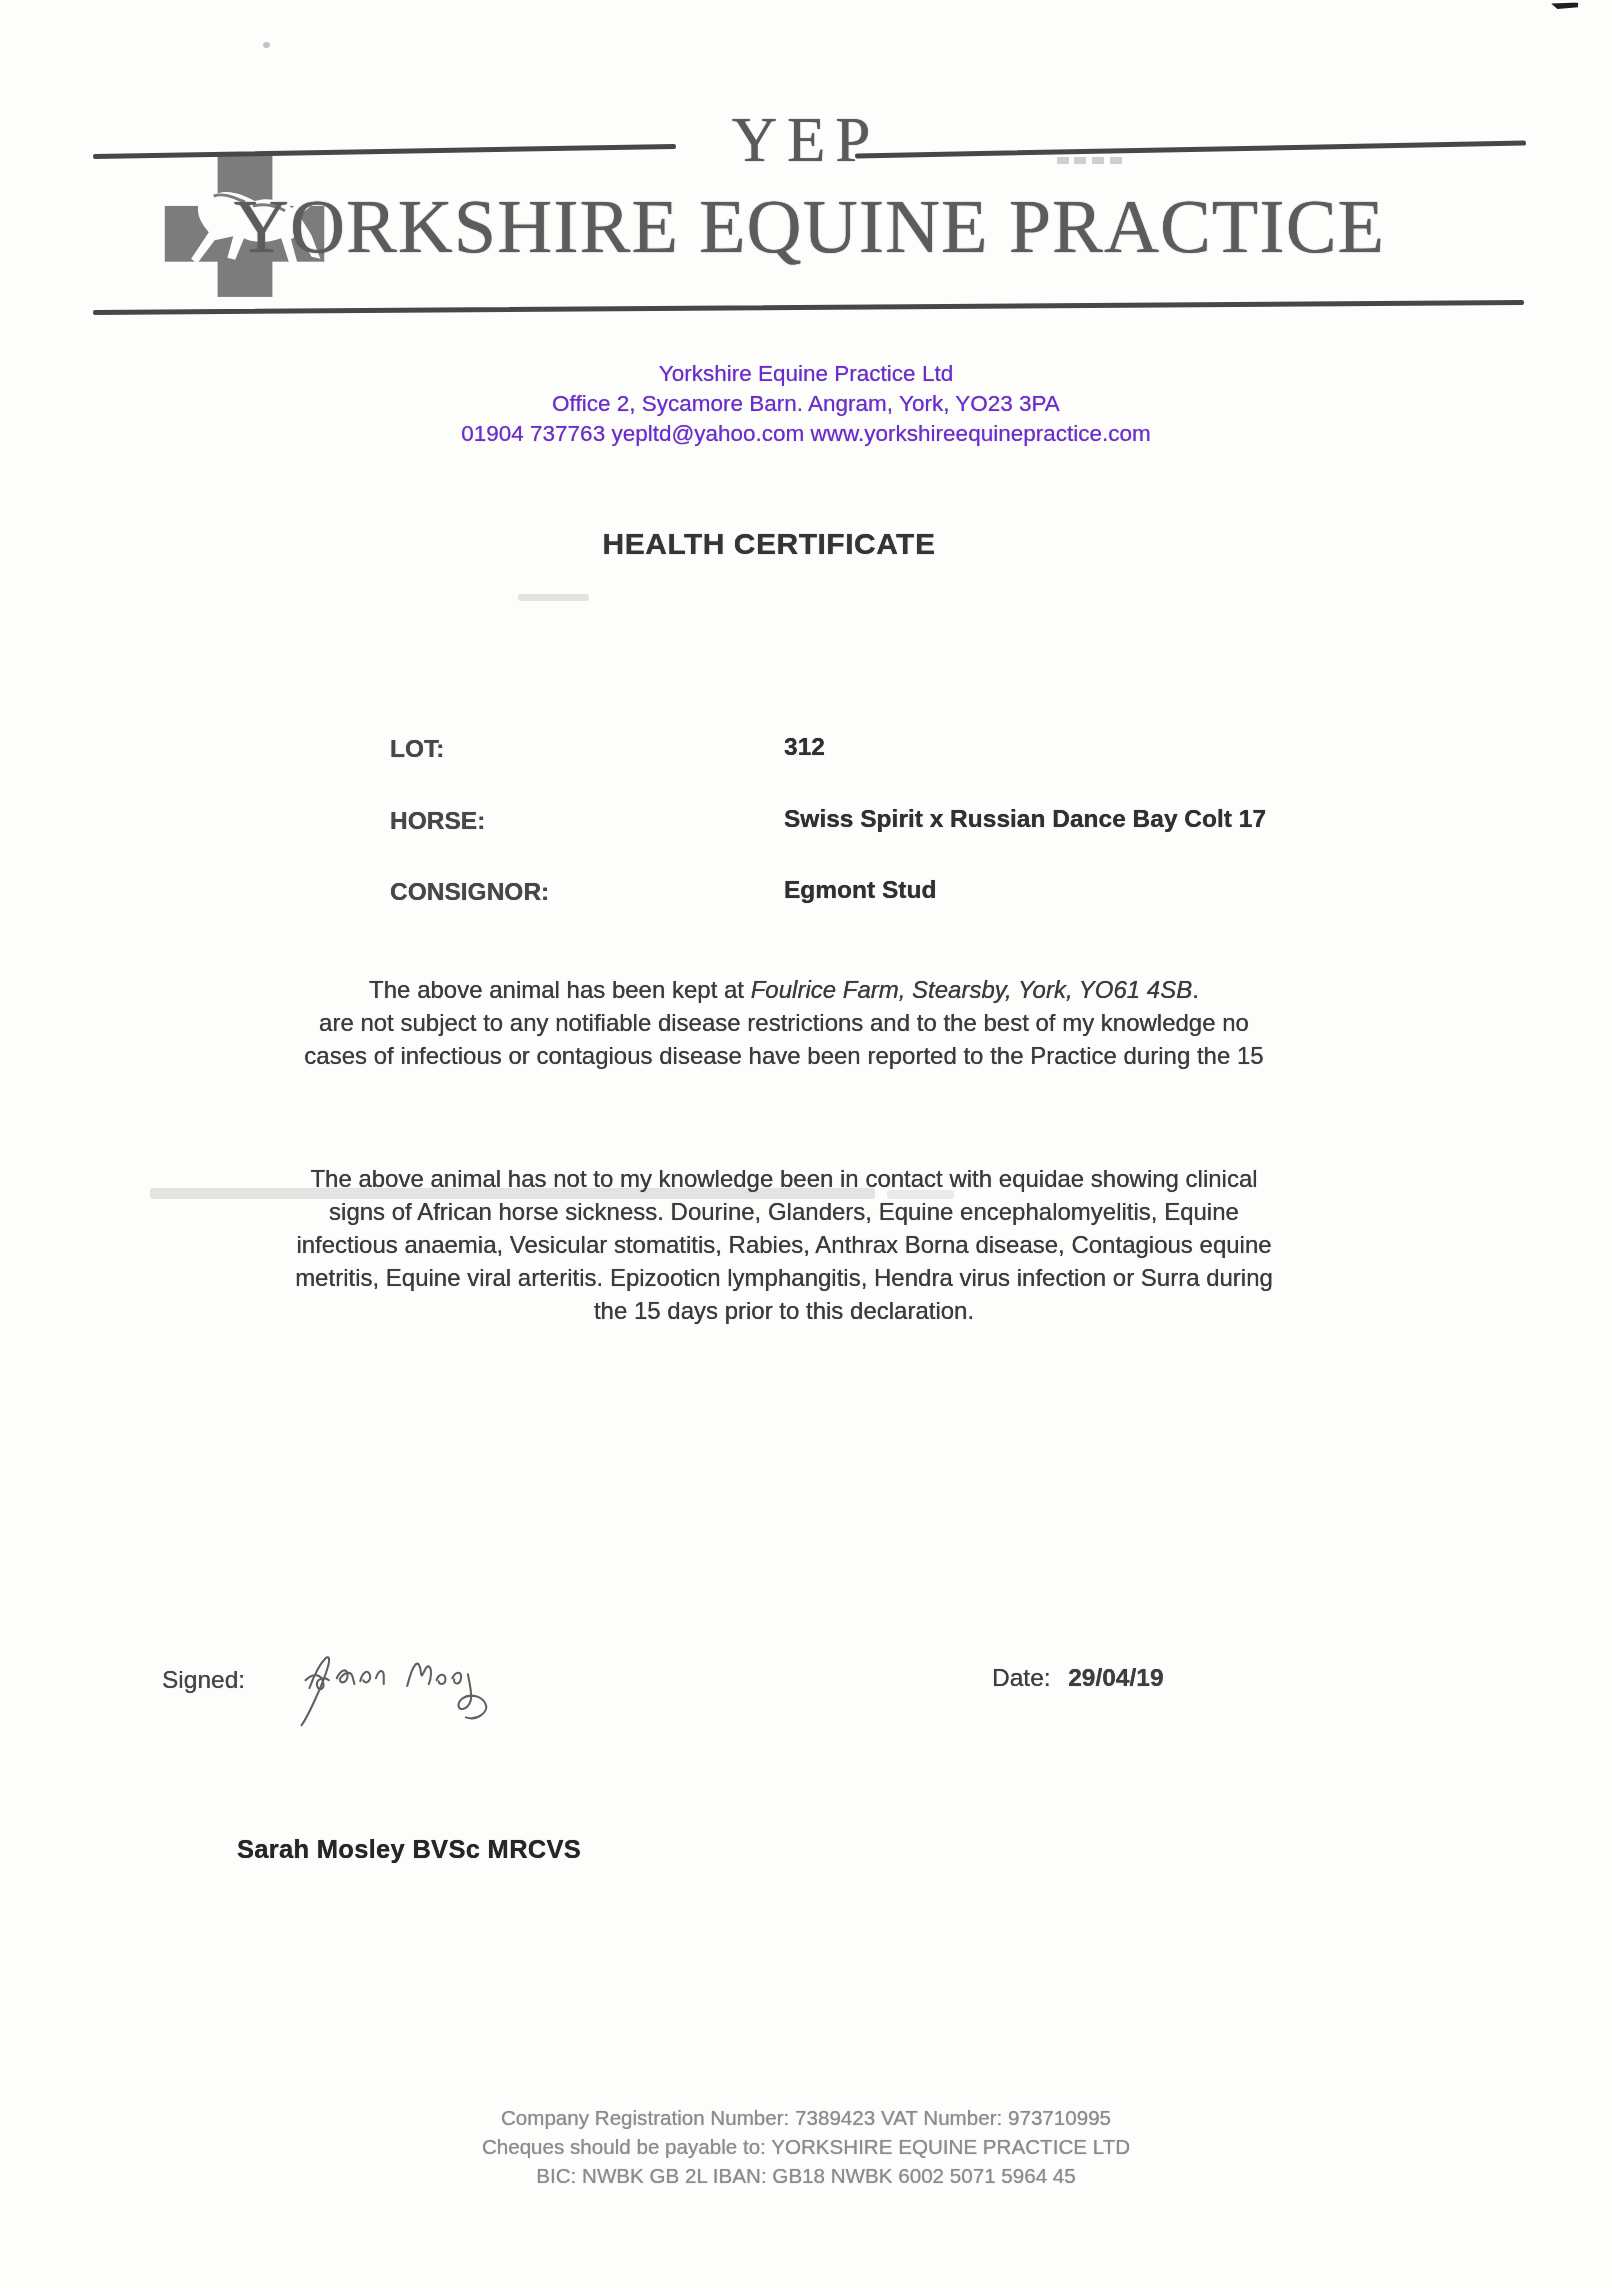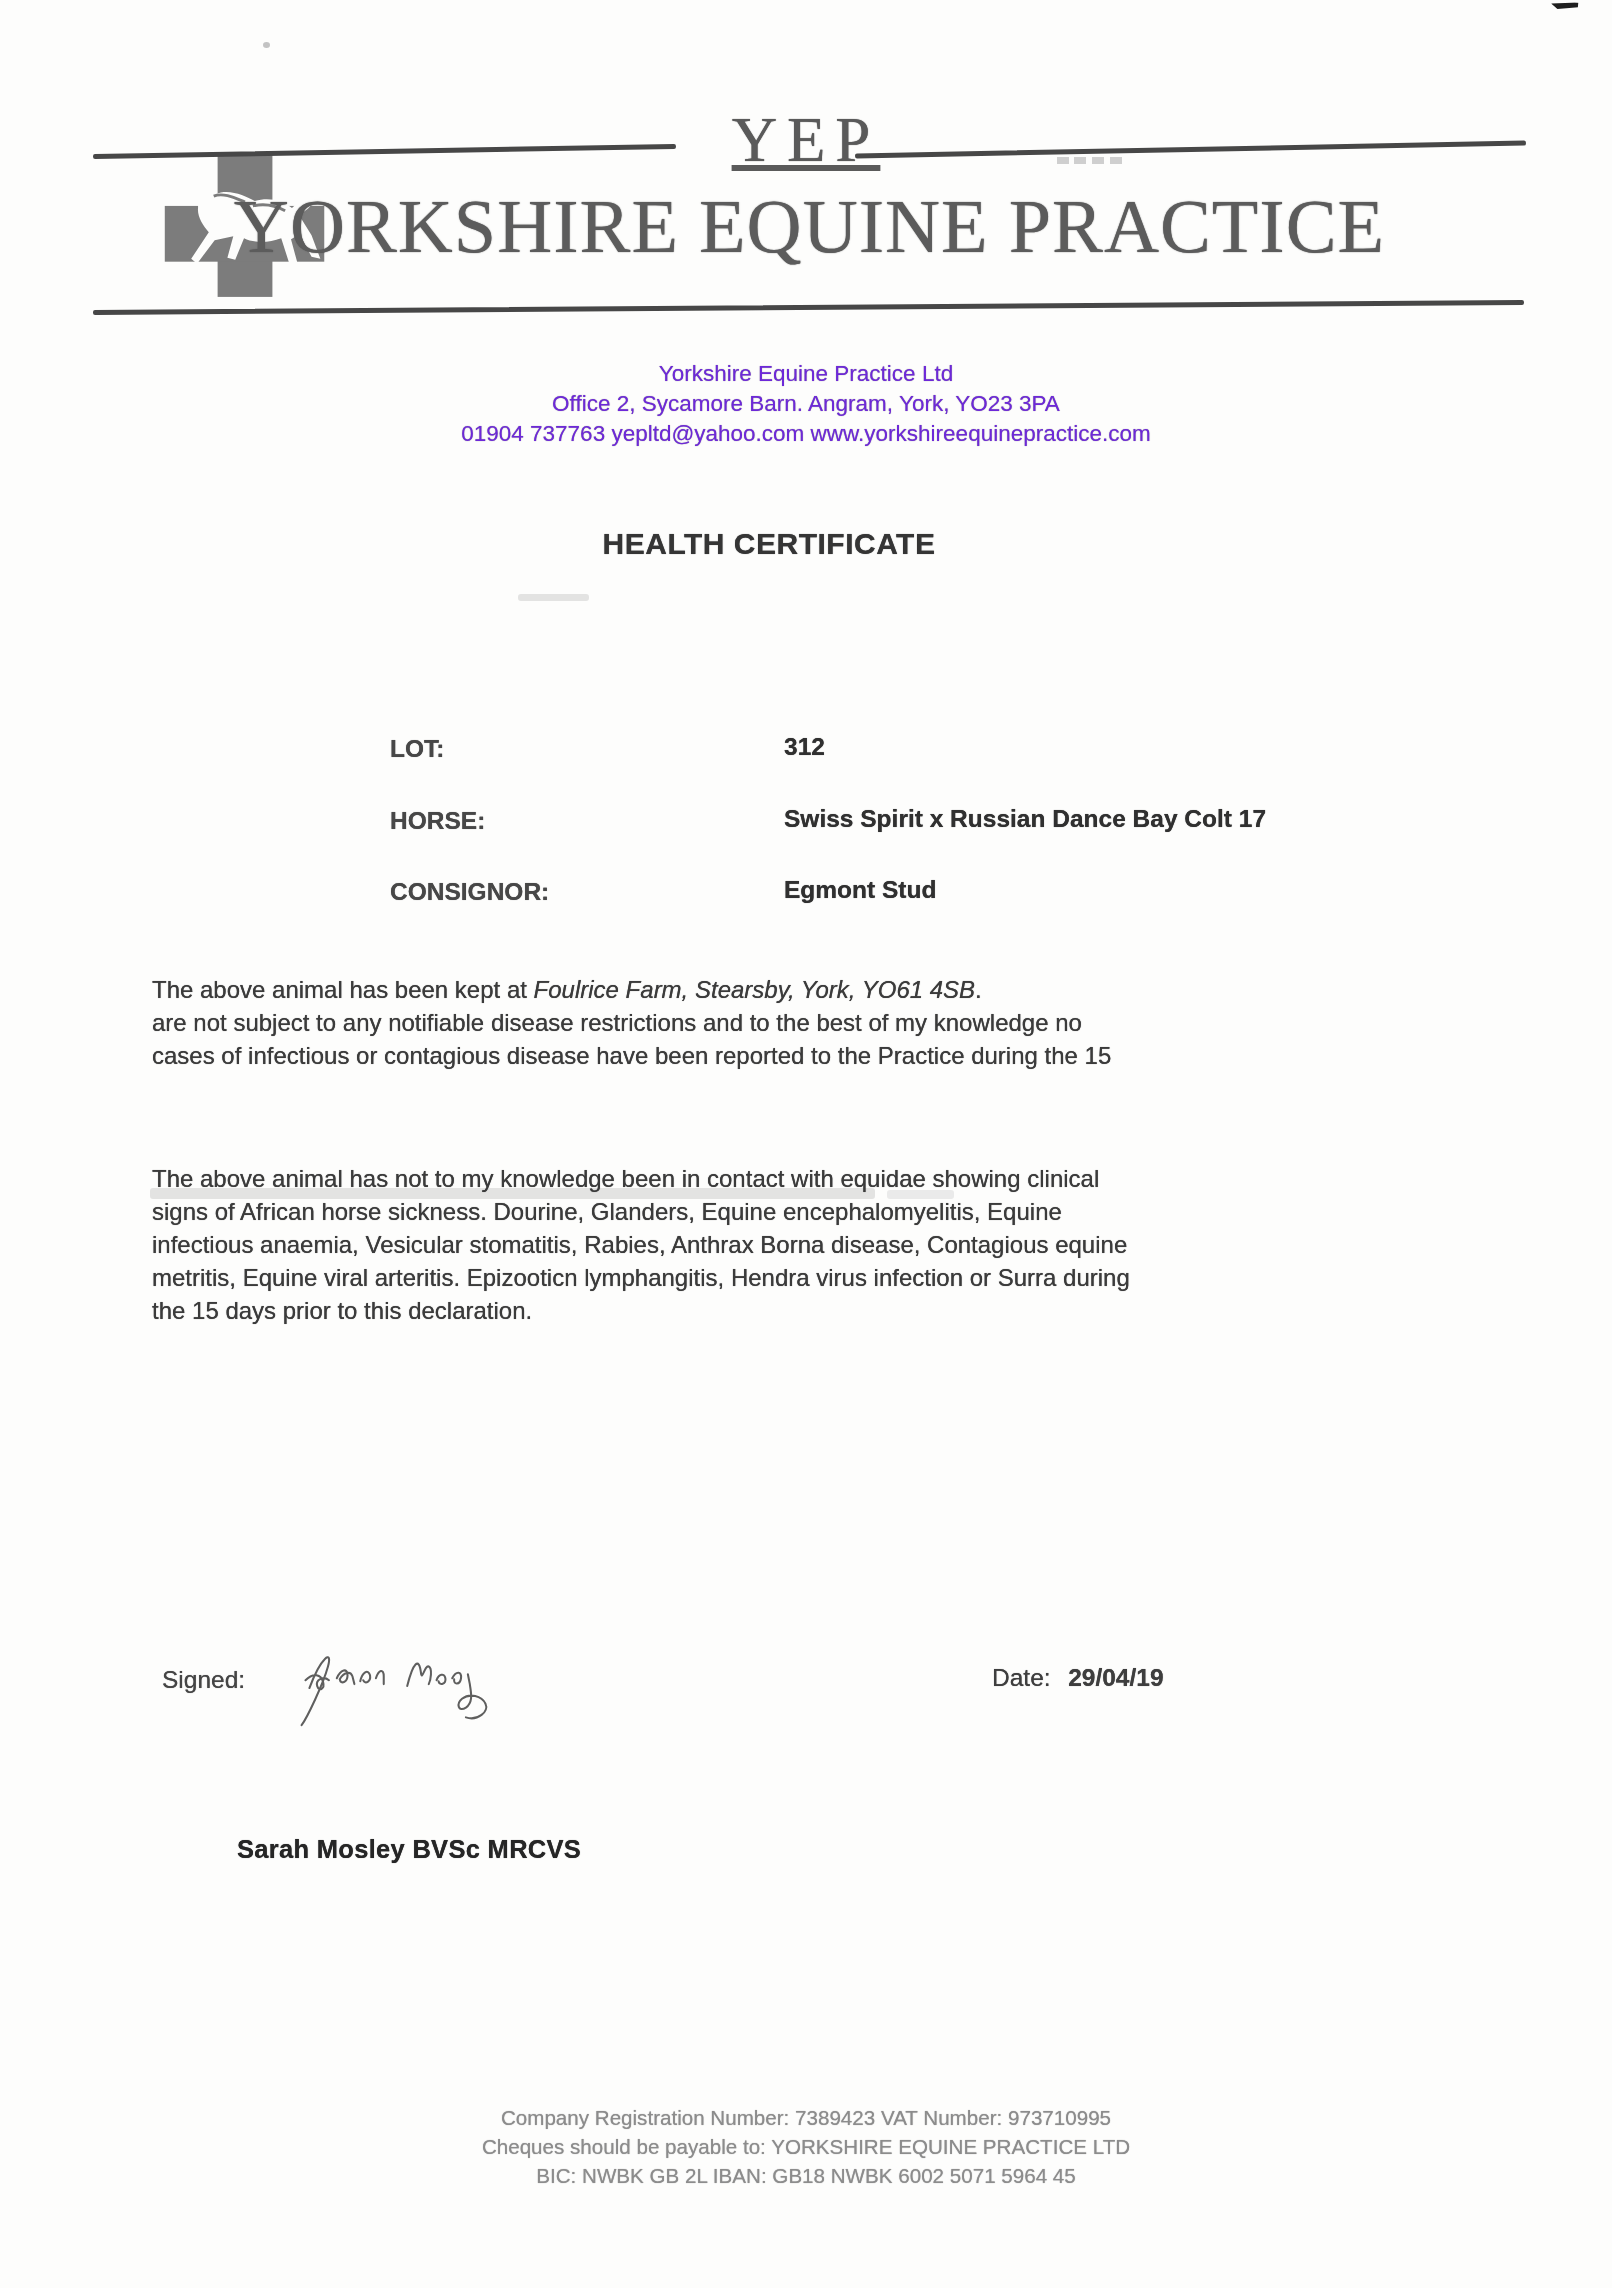--- a/index.html
+++ b/index.html
@@ -8,21 +8,21 @@
     background:#fdfdfc;overflow:hidden;
     font-family:"Liberation Sans",sans-serif;color:#3a3a3a;
   }
   .abs{position:absolute;}
   .scan{text-shadow:0 0 0.7px currentColor;}
   
   .rule{position:absolute;background:#474747;height:4.9px;border-radius:2px;}
   .yep{
     position:absolute;top:104px;left:0;right:0;text-align:center;
     font-family:"Liberation Serif",serif;font-size:63px;color:#5a5a5a;
-    letter-spacing:9.8px;text-shadow:0 0 1px #4a4a4a;text-decoration:underline;
+    letter-spacing:9.8px;text-shadow:0 0 1px #4a4a4a;
   }
   .org{
     position:absolute;top:182px;left:93px;width:1433px;text-align:center;
     font-family:"Liberation Serif",serif;font-size:77px;color:#5c5c5c;
     letter-spacing:1px;white-space:nowrap;text-shadow:0 0 1.2px #4f4f4f;
     transform:scaleX(.99);
   }
   .addr{
     position:absolute;top:327px;left:0;right:0;text-align:center;
     font-size:22.5px;line-height:30px;color:#6d28d9;
@@ -30,21 +30,21 @@
     margin-top:32px;
   }
   
   .doc-title{
     position:absolute;top:527px;left:0;right:74px;text-align:center;
     font-size:30px;font-weight:700;color:#353535;letter-spacing:0.5px;
     text-shadow:0 0 0.8px #3a3a3a;
   }
   .field-label{position:absolute;left:390px;font-size:24.5px;font-weight:600;color:#474747;}
   .field-value{position:absolute;left:784px;font-size:24.5px;font-weight:700;color:#303030;}
-  .para{position:absolute;left:152px;width:1264px;font-size:24px;line-height:33px;color:#3b3b3b;}
+  .para{position:absolute;left:152px;width:1264px;font-size:24px;line-height:33px;color:#3b3b3b;text-align:center;}
   .para .ital{font-style:italic;}
   .sig-label{position:absolute;left:162px;top:1666px;font-size:24.5px;color:#454545;}
   .date-line{position:absolute;left:992px;top:1664px;font-size:24.5px;color:#3e3e3e;}
   .date-line .dval{font-weight:600;margin-left:17.6px;}
   .vet-name{position:absolute;left:237px;top:1835px;font-size:25.5px;font-weight:700;color:#262626;letter-spacing:0.3px;}
   
   .footer{
     position:absolute;top:2103px;left:0;right:0;text-align:center;
     font-size:20.6px;line-height:29px;color:#8c8c8c;text-shadow:0 0 1px #9a9a9a;
   }

